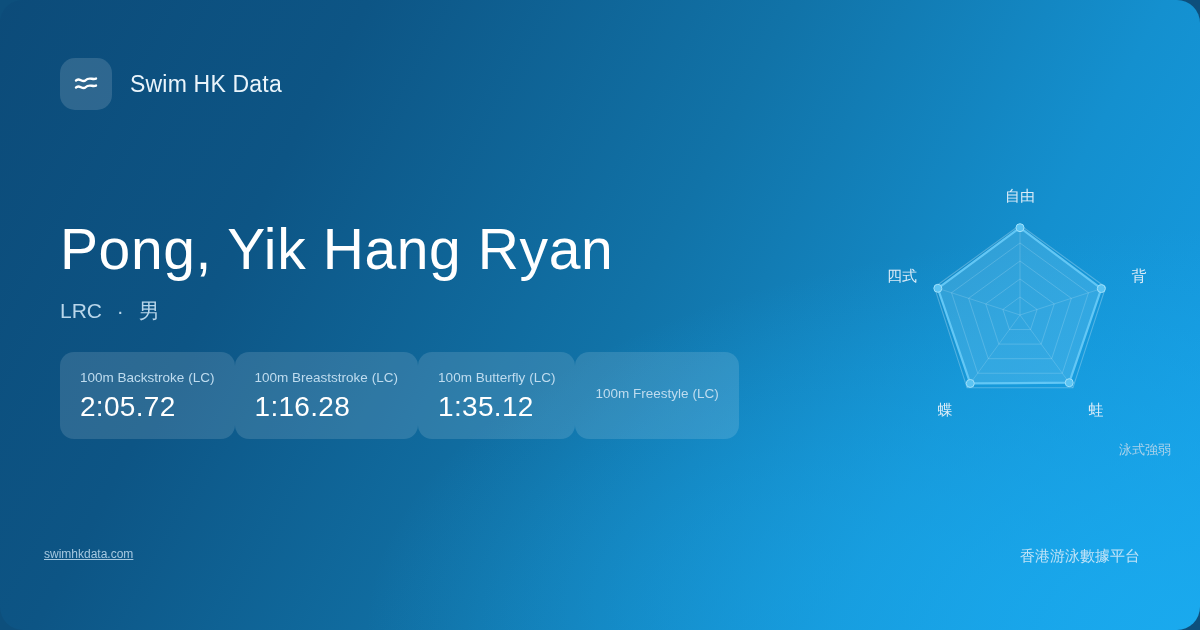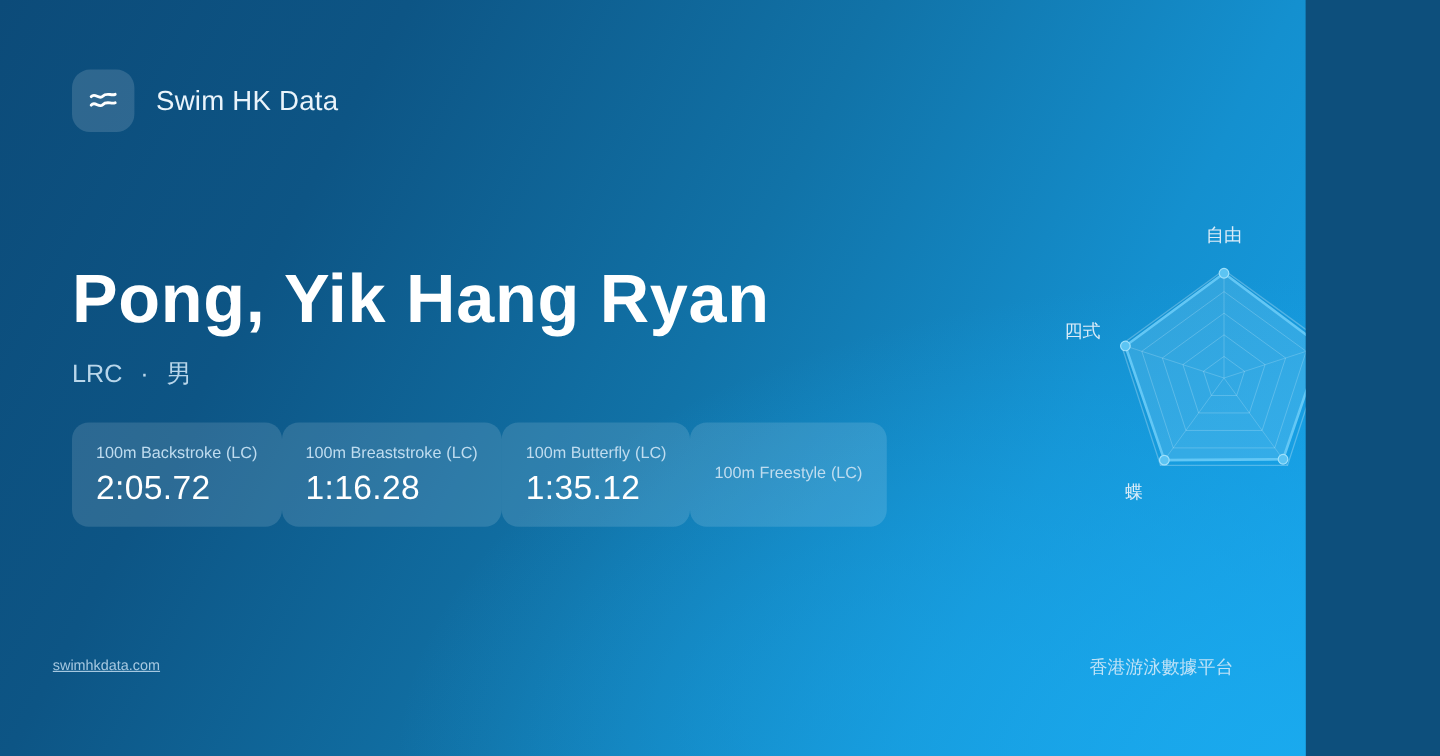--- a/index.html
+++ b/index.html
@@ -4,45 +4,46 @@
 <style>
   * { margin:0; padding:0; box-sizing:border-box; }
   html, body { width:1200px; height:630px; }
   body {
     font-family:"Liberation Sans", sans-serif;
     background:#0d4f7c;
     overflow:hidden;
   }
   #card {
     position:relative;
-    width:1088px; height:630px;
+    width:1200px; height:630px;
     background:
       radial-gradient(120% 110% at 100% 100%, rgba(26,170,238,.95) 0%, rgba(26,170,238,0) 58%),
       linear-gradient(118deg, #0c4b79 0%, #0d5585 24%, #1173a8 52%, #1490cf 76%, #16a0e8 100%);
     overflow:hidden;
+    border-radius:23px;
   }
 
   
   .brand {
     position:absolute; left:60px; top:58px;
     display:flex; align-items:center; gap:18px;
   }
   .brand-mark {
     width:52px; height:52px; border-radius:15px;
     background:rgba(255,255,255,.14);
     display:flex; align-items:center; justify-content:center;
   }
   .brand-name {
     font-size:23px; color:#eaf4fb; letter-spacing:.2px; font-weight:400;
   }
 
   
   .hero { position:absolute; left:60px; top:218px; }
   .title {
-    font-size:57px; font-weight:700; color:#ffffff;
+    font-size:57px; font-weight:400; color:#ffffff;
     letter-spacing:.6px; line-height:1.1; white-space:nowrap;
   }
   .subtitle {
     margin-top:16px; font-size:21px; color:#b9d6ea; font-weight:400;
   }
   .subtitle .sep { margin:0 9px; }
 
   
   .stats {
     position:absolute; left:60px; top:352px;

